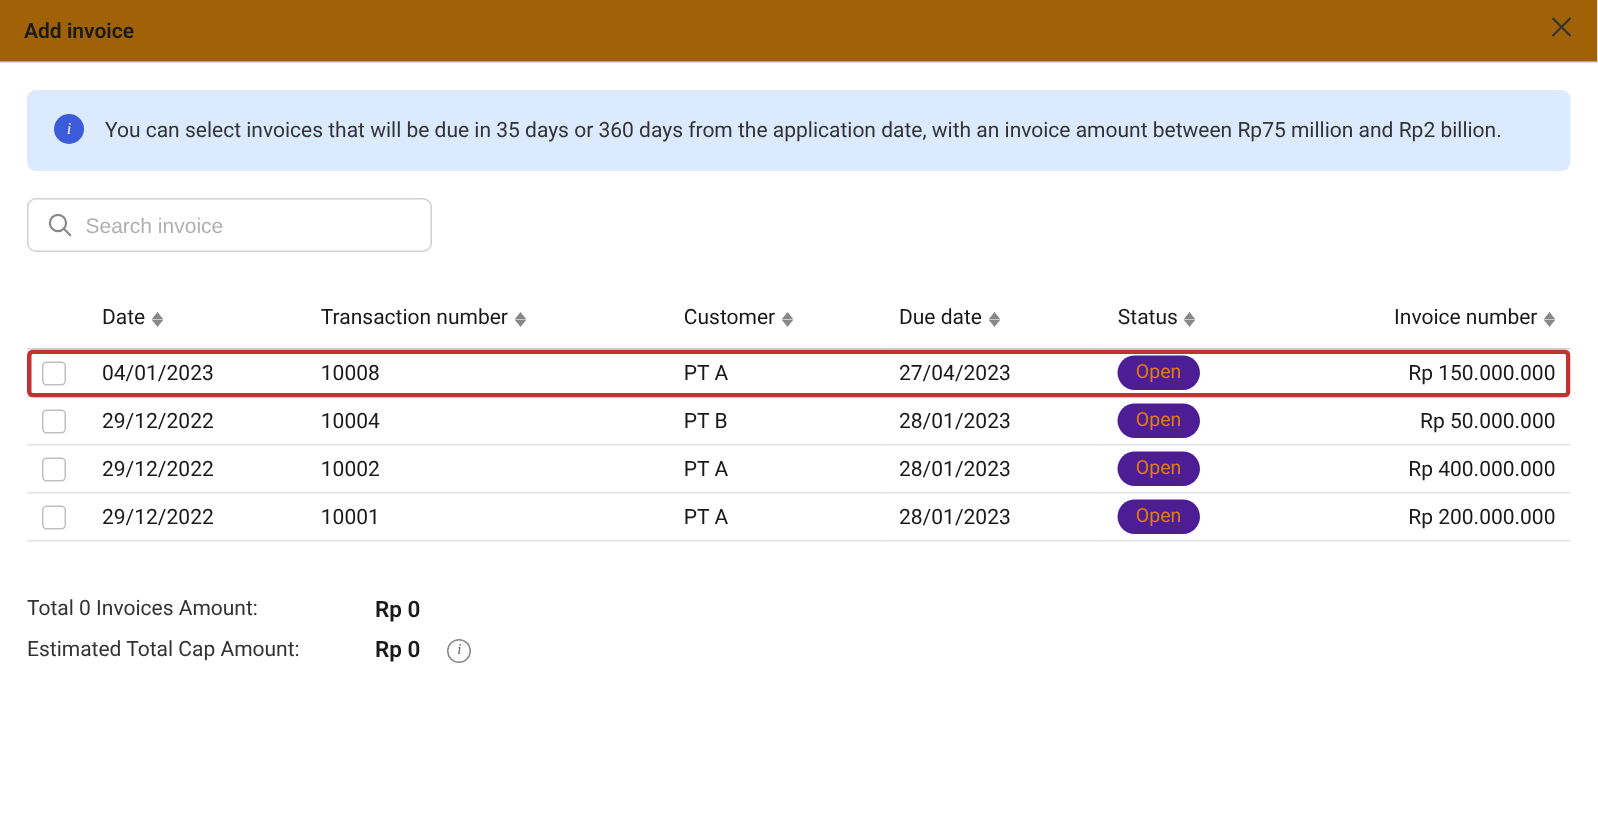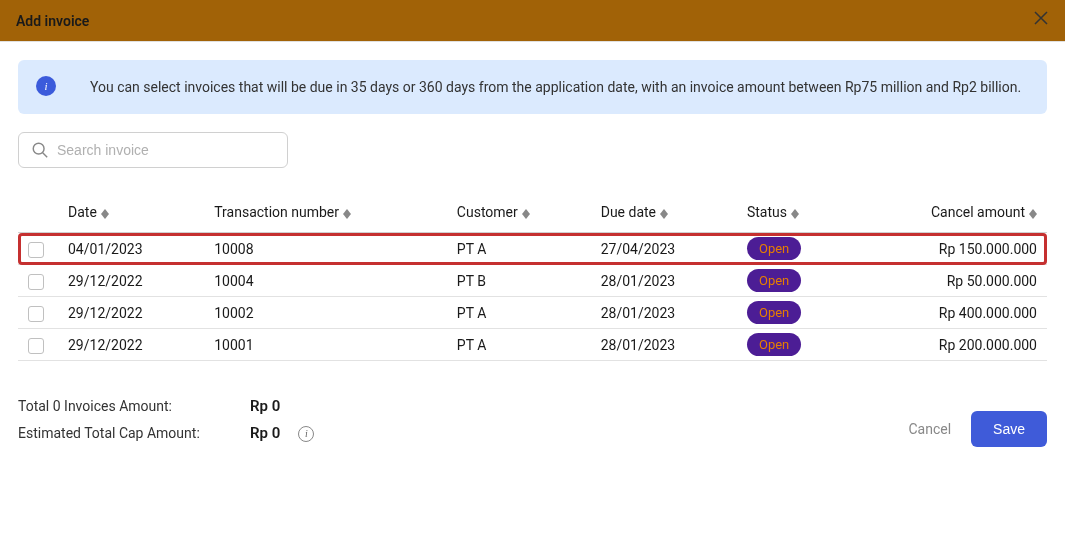--- a/index.html
+++ b/index.html
@@ -3,21 +3,21 @@
 <meta charset="utf-8">
 <style>
 * { box-sizing: border-box; margin: 0; padding: 0; }
 body { font-family: -apple-system, BlinkMacSystemFont, "Segoe UI", Roboto, Arial, sans-serif; font-size: 14px; color: #1a1a1a; background: #fff; width: 1065px; }
 .header { display: flex; align-items: center; justify-content: space-between; padding: 10px 16px; background: #a16207; border-bottom: 1px solid #e0e0e0; }
 .header-title { font-weight: 600; }
 .close-btn { cursor: pointer; font-size: 18px; color: #333; background: none; border: none; }
 .content { padding: 18px; }
 .info-banner { display: flex; align-items: flex-start; gap: 14px; background: #dbeafe; padding: 16px 18px; border-radius: 6px; margin-bottom: 18px; }
 .info-icon { width: 20px; height: 20px; border-radius: 50%; background: #3b5bdb; color: #fff; display: flex; align-items: center; justify-content: center; font-size: 11px; font-style: italic; flex-shrink: 0; font-family: Georgia, serif; }
-.info-text { color: #333; line-height: 1.6; margin-left: 20px; }
+.info-text { color: #333; line-height: 1.6; }
 .search-wrap { display: flex; align-items: center; gap: 8px; border: 1px solid #d0d0d0; border-radius: 6px; padding: 8px 12px; width: 270px; margin-bottom: 24px; }
 .search-input { border: none; outline: none; flex: 1; font-size: 14px; color: #0c4a6e; }
 .search-input::placeholder { color: #b0b0b0; }
 .search-icon-svg { color: #777; }
 .table { width: 100%; border-collapse: collapse; }
 .table th { text-align: left; font-weight: 400; padding: 12px 10px; border-bottom: 1px solid #d0d0d0; white-space: nowrap; }
 .table th.amount, .table td.amount { text-align: right; }
 .table td { padding: 4px 10px; border-bottom: 1px solid #e2e2e2; }
 .sorter { display: inline-flex; flex-direction: column; margin-left: 4px; vertical-align: middle; line-height: 0; }
 .sorter svg { display: block; }
@@ -99,21 +99,21 @@
               </svg>
             </span></th>
         <th><span>Status</span><span class="sorter">
               <svg width="8" height="5" viewBox="0 0 8 5">
                 <path d="M4 0 L8 5 L0 5 Z" fill="#888"></path>
               </svg>
               <svg width="8" height="5" viewBox="0 0 8 5">
                 <path d="M4 5 L8 0 L0 0 Z" fill="#888"></path>
               </svg>
             </span></th>
-        <th class="amount"><span>Cancel amount</span><span class="sorter">
+        <th class="amount"><span>Invoice number</span><span class="sorter">
               <svg width="8" height="5" viewBox="0 0 8 5">
                 <path d="M4 0 L8 5 L0 5 Z" fill="#888"></path>
               </svg>
               <svg width="8" height="5" viewBox="0 0 8 5">
                 <path d="M4 5 L8 0 L0 0 Z" fill="#888"></path>
               </svg>
             </span></th>
       </tr>
     </thead>
     <tbody id="table-body">
@@ -163,17 +163,13 @@
     <div class="totals-row">
       <span class="totals-label">Total 0 Invoices Amount:</span>
       <span class="totals-value">Rp 0</span>
     </div>
     <div class="totals-row">
       <span class="totals-label">Estimated Total Cap Amount:</span>
       <span class="totals-value">Rp 0</span>
       <span class="info-circ">i</span>
     </div>
   </div>
-  <div class="actions">
-    <span class="cancel-link">Cancel</span>
-    <button class="save-btn">Save</button>
-  </div>
 </div>
 
 </body></html>

